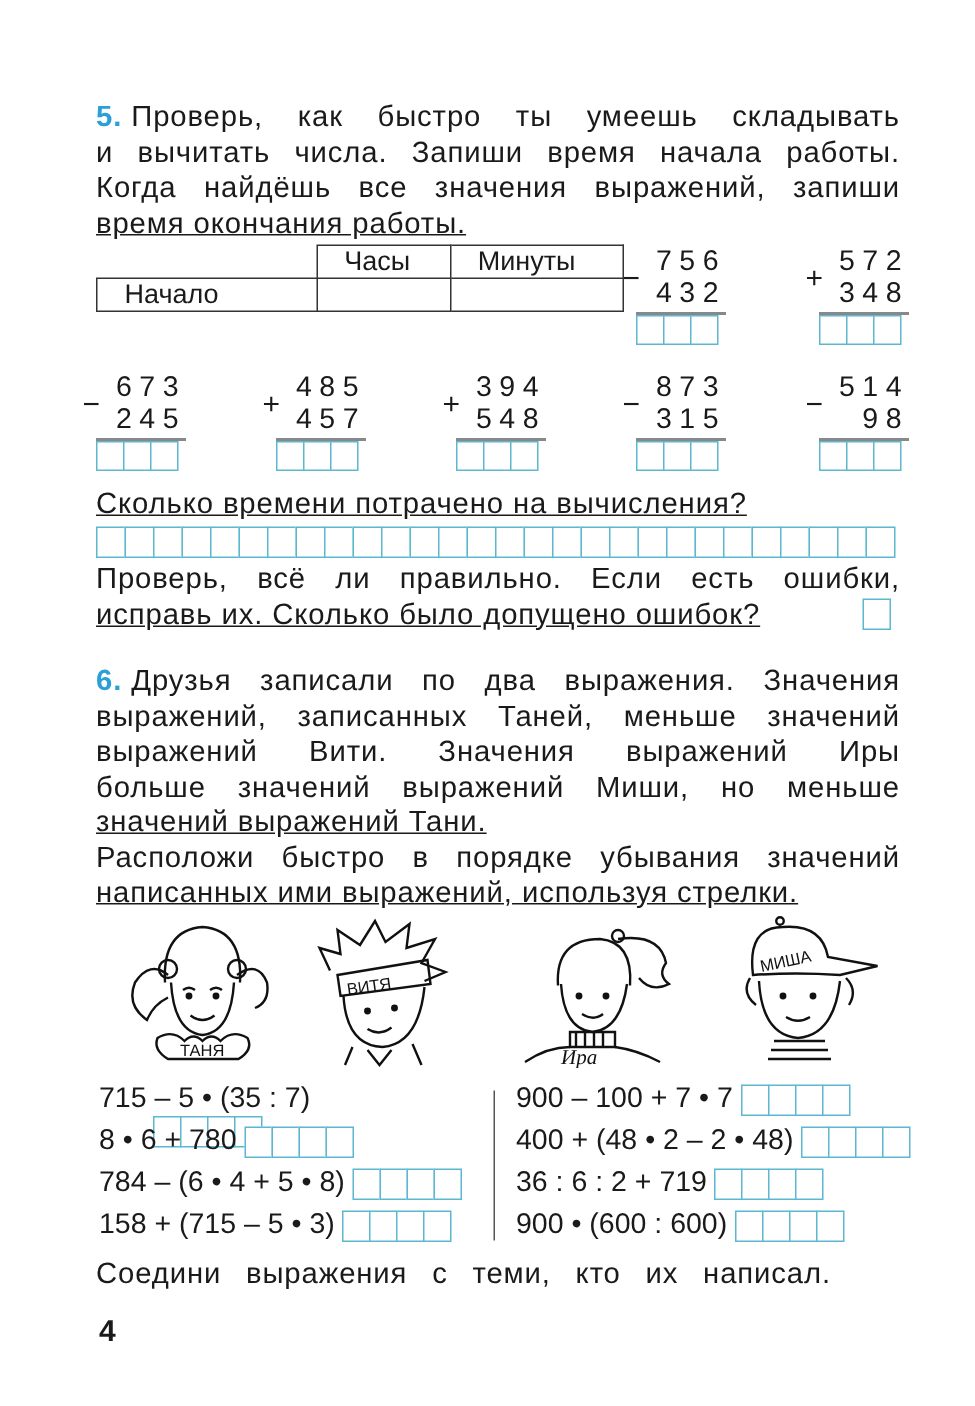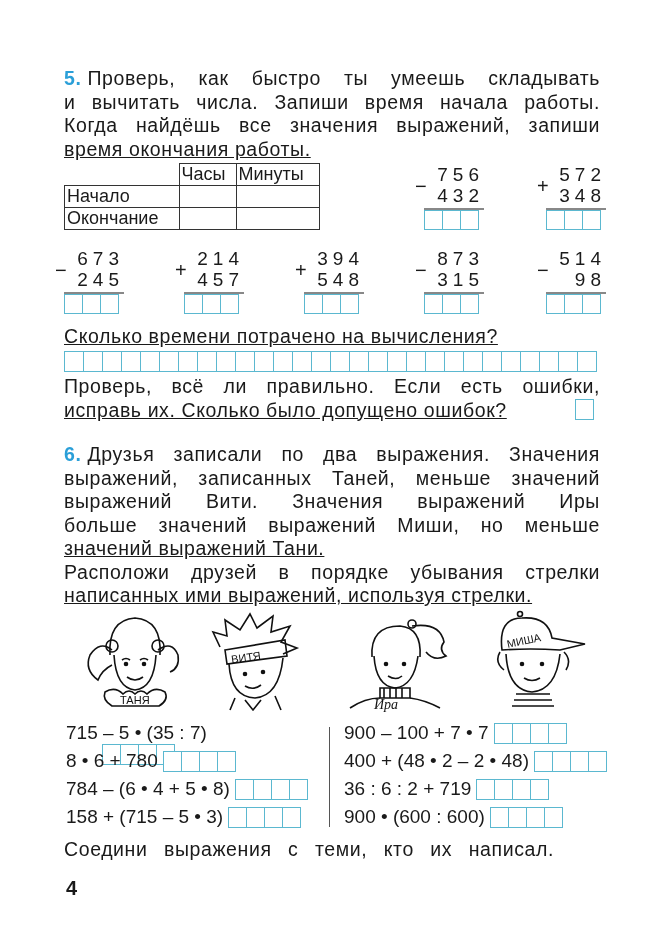--- a/index.html
+++ b/index.html
@@ -5,21 +5,21 @@
   html, body { margin:0; padding:0; background:#fff; }
   body { width:650px; height:937px; position:relative; overflow:hidden;
          font-family:"Liberation Sans", sans-serif; color:#1a1a1a; }
   .abs { position:absolute; }
   .para { font-size:19.5px; line-height:23.5px; letter-spacing:0.6px; text-align:justify; text-align-last:justify; }
   .num { color:#2a9fd8; font-weight:bold; margin-right:6px; }
   .line { display:block; white-space:nowrap; text-align:justify; text-align-last:justify; }
   .line.left { text-align-last:left;text-decoration:underline; }
   
   table.tt { border-collapse:collapse; font-size:18px; }
-  table.tt td { border:1px solid #333; height:21px; padding:0 2px; line-height:21px; }
+  table.tt td { border:1px solid #333; height:21px; padding:0 18px; line-height:21px; }
   table.tt td.blank { border-top:none; border-left:none; }
   
   .col { position:absolute; width:60px; }
   .col .digits { font-size:19px; letter-spacing:5px; text-align:right; line-height:21px; padding-right:0; }
   .col .op { position:absolute; left:-9px; top:11px; font-size:20px; }
   .col .rule { border-top:2px solid #888; margin-top:2px; }
   .cells { display:flex; }
   .cell { width:17px; height:18px; border:1px solid #5bb8d0; margin-left:-1px; background:#fff; }
   .cell:first-child { margin-left:0; }
   .longrow .cell { width:18px; height:19px; }
@@ -45,25 +45,20 @@
       <tr>
     <td class="blank" style="width:110px;"></td>
     <td style="width:52px;">Часы</td>
     <td style="width:78px;">Минуты</td>
   </tr>
   <tr>
     <td>Начало</td>
     <td></td>
     <td></td>
   </tr>
-  <tr>
-    <td>Окончание</td>
-    <td></td>
-    <td></td>
-  </tr>
 </tbody>
   </table>
 
 <div class="col" style="left:424px; top:164px;">
   <span class="op">−</span>
   <div class="digits">756</div>
   <div class="digits">432</div>
   <div class="rule"></div>
   <div class="cells">
       <div class="cell"></div>
@@ -88,21 +83,21 @@
   <div class="digits">245</div>
   <div class="rule"></div>
   <div class="cells">
       <div class="cell"></div>
       <div class="cell"></div>
       <div class="cell"></div>
     </div>
 </div>
 <div class="col" style="left:184px; top:248px;">
   <span class="op">+</span>
-  <div class="digits">214</div>
+  <div class="digits">485</div>
   <div class="digits">457</div>
   <div class="rule"></div>
   <div class="cells">
       <div class="cell"></div>
       <div class="cell"></div>
       <div class="cell"></div>
     </div>
 </div>
 <div class="col" style="left:304px; top:248px;">
   <span class="op">+</span>
@@ -178,21 +173,21 @@
   <span class="line left">исправь их. Сколько было допущено ошибок?</span>
 </div>
 <div class="abs cell" style="left:576px; top:399px; width:17px; height:19px;"></div>
 
 <div class="abs para" style="left:64px; top:443px; width:536px;">
   <span class="line"><span class="num">6.</span><span>Друзья записали по два выражения. Значения</span></span>
   <span class="line">выражений, записанных Таней, меньше значений</span>
   <span class="line">выражений Вити. Значения выражений Иры</span>
   <span class="line">больше значений выражений Миши, но меньше</span>
   <span class="line left">значений выражений Тани.</span>
-  <span class="line">Расположи друзей в порядке убывания стрелки</span>
+  <span class="line">Расположи быстро в порядке убывания значений</span>
   <span class="line left">написанных ими выражений, используя стрелки.</span>
 </div>
 
 <svg class="face" style="left:80px; top:610px;" width="110" height="100" viewBox="0 0 110 100" fill="none" stroke="#111" stroke-width="1.6">
   <path d="M30 45 Q28 10 55 8 Q82 10 80 45"></path>
   <path d="M32 40 Q20 30 10 45 Q4 60 18 70 Q22 60 32 55"></path>
   <path d="M78 40 Q92 30 98 45 Q100 58 90 62"></path>
   <circle cx="32" cy="36" r="6"></circle>
     <circle cx="78" cy="36" r="6"></circle>
   <path d="M34 45 Q36 78 55 80 Q74 78 76 45"></path>

